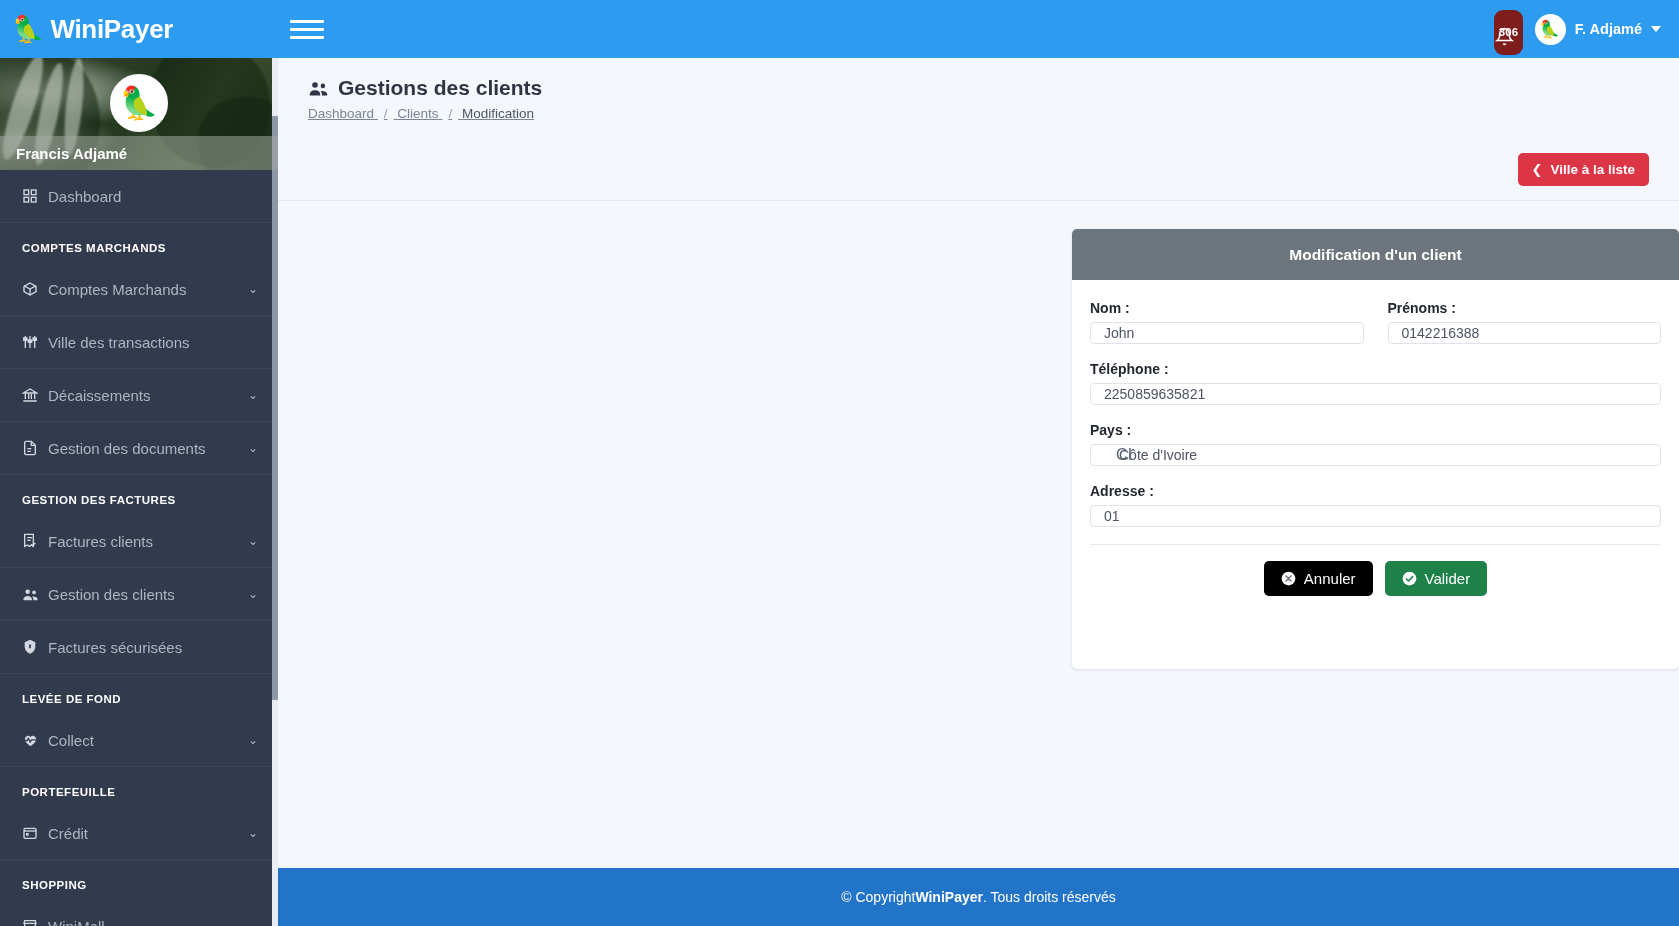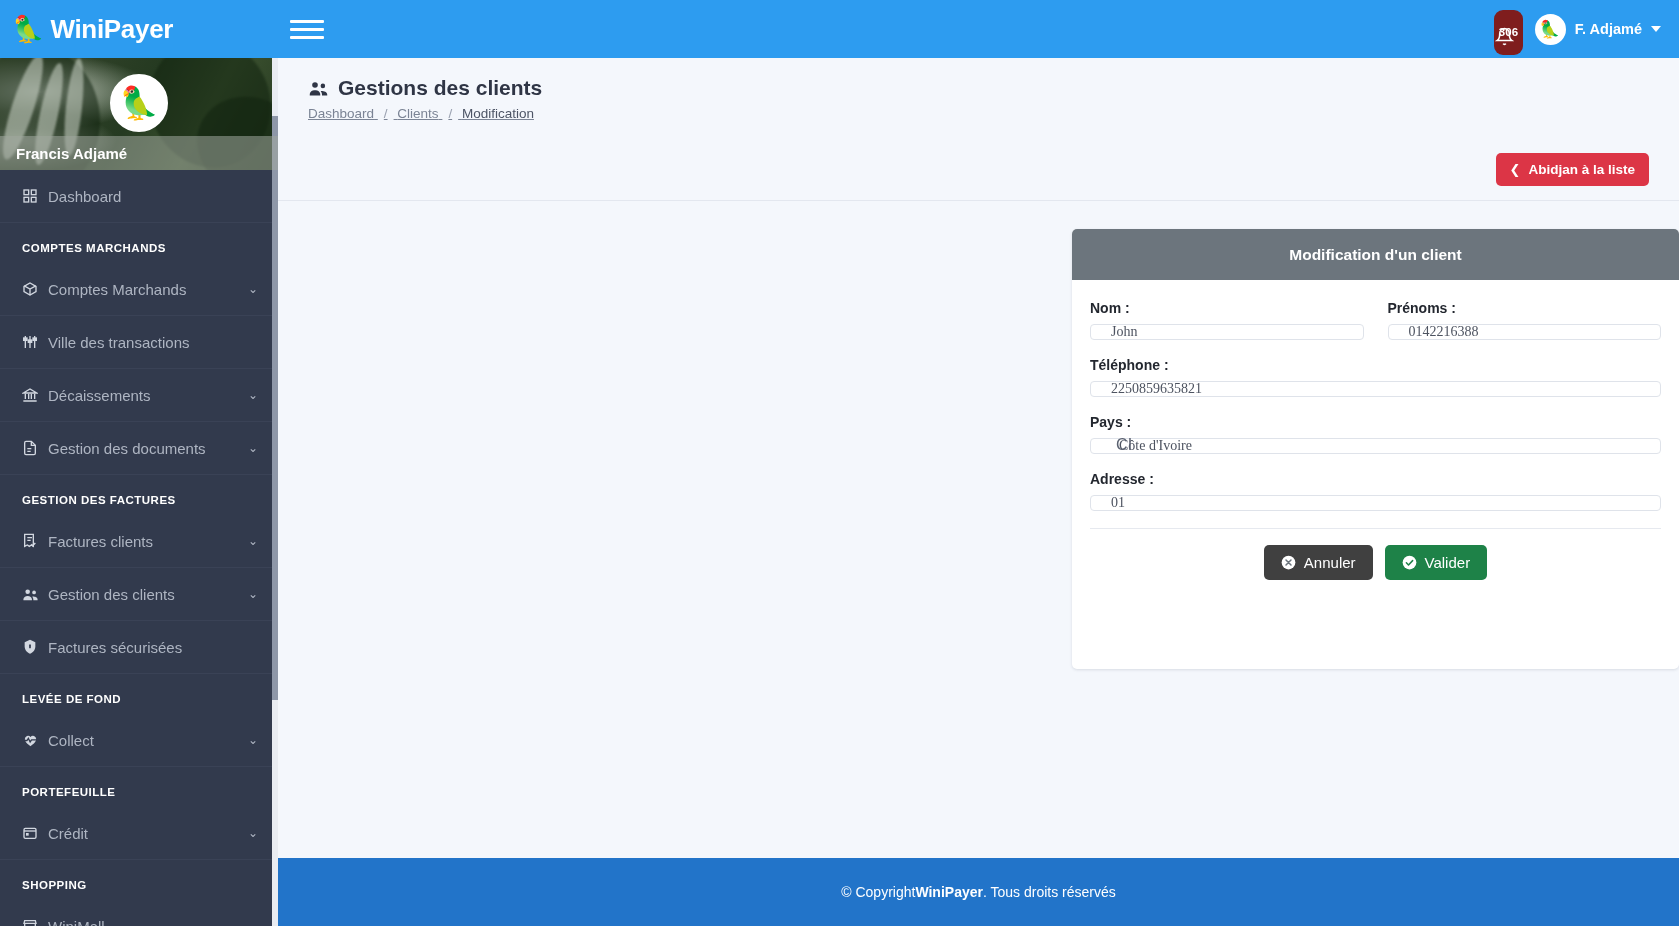--- a/index.html
+++ b/index.html
@@ -154,45 +154,45 @@
     font-size: 15.5px; font-weight: bold;
   }
   #card-body { padding: 20px 18px 0 18px; }
   .form-row { display: flex; gap: 24px; margin-bottom: 17px; }
   .form-group { flex: 1; min-width: 0; }
   .form-label {
     display: block; font-size: 14px; font-weight: bold;
     color: #23272f; margin-bottom: 6px;
   }
   .form-input {
-    width: 100%; height: 16px; border: 1px solid #dfe3ea; border-radius: 4px;
-    padding: 0 20px; font-size: 14px; color: #4d5360; background: #fff;
-    font-family: Liberation Serif, serif;
+    width: 100%; height: 22px; border: 1px solid #dfe3ea; border-radius: 4px;
+    padding: 0 13px; font-size: 14px; color: #4d5360; background: #fff;
+    font-family: Liberation Sans, sans-serif;
   }
   .input-flagwrap { position: relative; }
   .input-flagwrap .flagcode {
     position: absolute; left: 26px; top: 50%; transform: translateY(-50%);
     font-size: 16px; color: #5a6170; letter-spacing: 0.3px; pointer-events: none;
   }
   .input-flagwrap .form-input { padding-left: 28px; }
   #card-divider { border-top: 1px solid #e6e9ef; margin: 14px 0 0 0; }
   #card-actions {
     display: flex; justify-content: center; gap: 12px; padding: 16px 0 20px 0;
   }
   .act-btn {
     border: none; border-radius: 5px; font-size: 15px; color: #fff;
     padding: 9px 17px; display: inline-flex; align-items: center; gap: 8px;
     cursor: pointer; font-family: "Liberation Sans", sans-serif;
   }
-  #btn-annuler { background: #404040; }
+  #btn-annuler { background: #000000; }
   #btn-valider { background: #1e8248; }
   .act-btn .gico { font-size: 15px; line-height: 1; font-family: "DejaVu Sans", sans-serif; }
 
   #footer {
-    height: 68px; background: #2274c9; color: #fff;
+    height: 58px; background: #2274c9; color: #fff;
     display: flex; align-items: center; justify-content: center; font-size: 14px;
   }
   #footer b { font-weight: bold; }
   svg { display: block; }
 </style>
 </head>
 <body>
 
 <div id="topbar">
   <div id="brand">
@@ -403,21 +403,21 @@
       <span class="crumb-sep">/</span>
       <span class="crumb-link">Clients</span>
       <span class="crumb-sep">/</span>
       <span class="crumb-active">Modification</span>
     </div>
   </div>
 
   <div id="action-row">
     <button id="btn-retour">
       <span class="chev-l">❮</span>
-      <span>Abidjan à la liste</span>
+      <span>Ville à la liste</span>
     </button>
   </div>
 
   <div id="card-zone">
     <div id="form-card">
       <div id="card-header">
         <span>Modification d'un client</span>
       </div>
       <div id="card-body">
 

